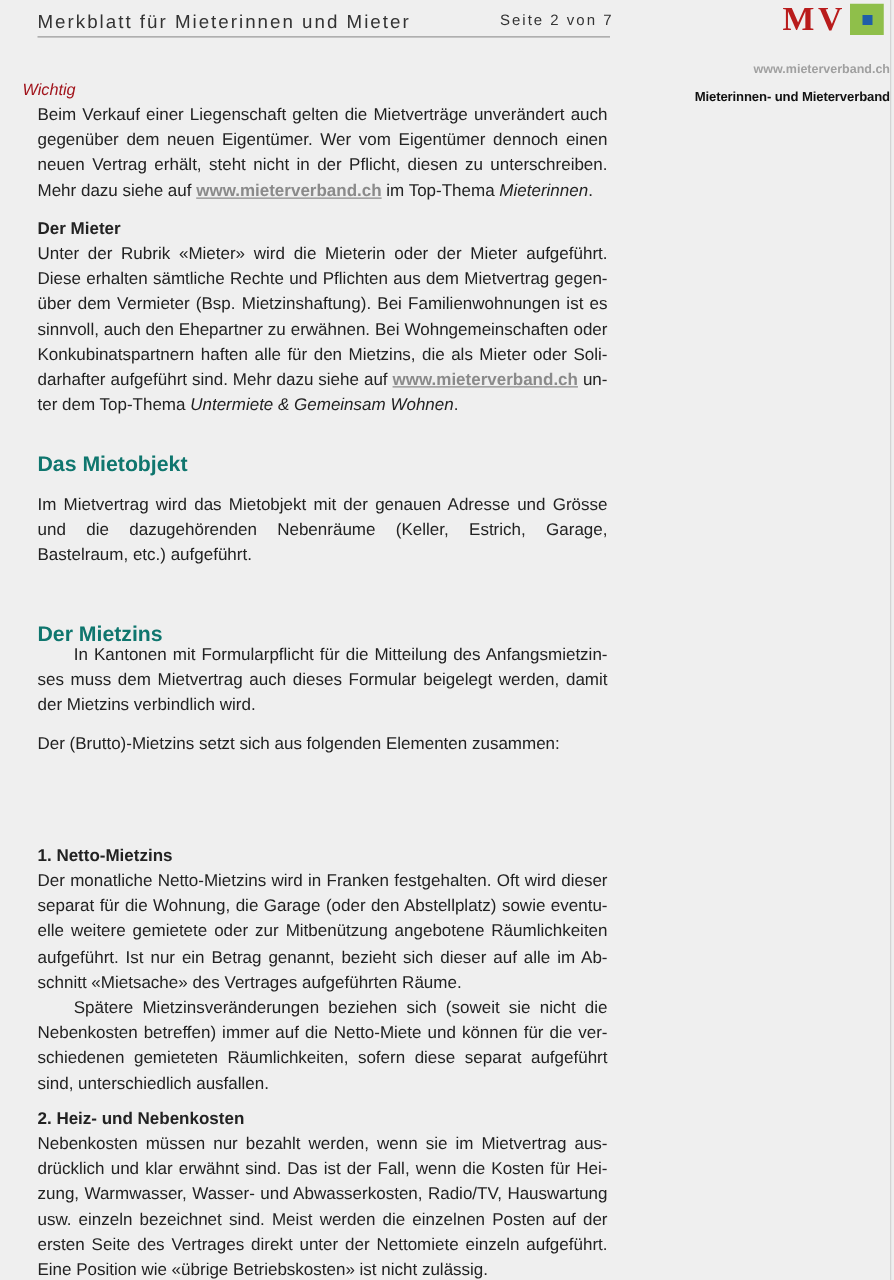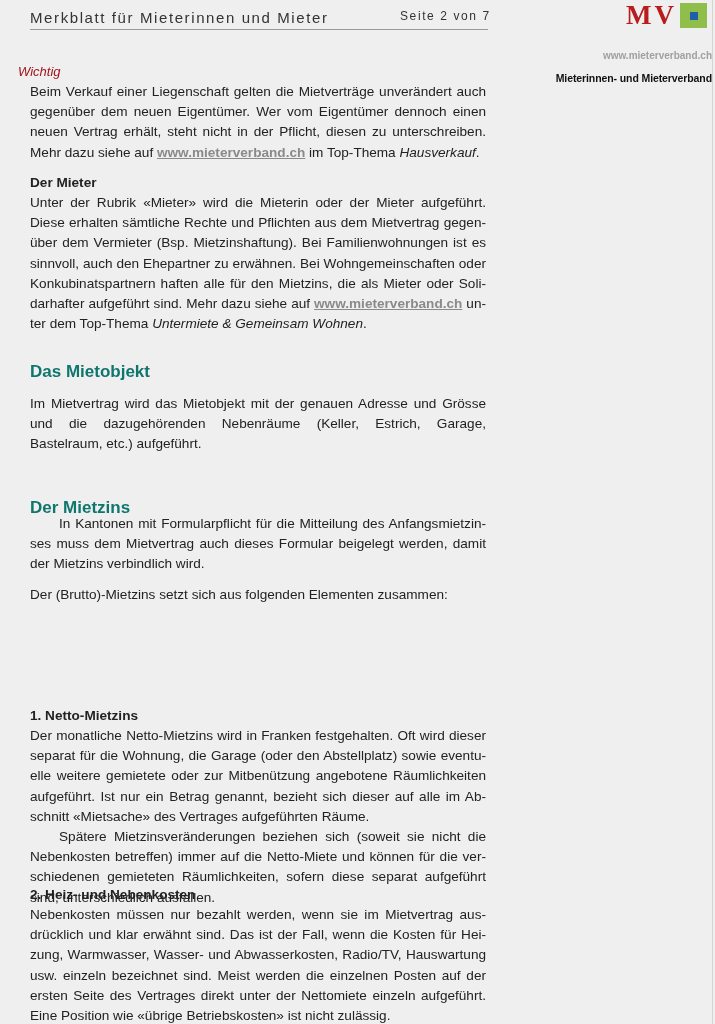--- a/index.html
+++ b/index.html
@@ -74,40 +74,40 @@
   <span class="logo-square">
       <span class="dot"></span>
     </span>
 </div>
 <div class="org-name">Mieterinnen- und Mieterverband</div>
 <div class="org-url">www.mieterverband.ch</div>
 
 <div class="wichtig">Wichtig</div>
 
 <div class="col" style="top:82px;">
-  <p><span>Beim Verkauf einer Liegenschaft gelten die Mietverträge unverändert auch gegenüber dem neuen Eigentümer. Wer vom Eigentümer dennoch einen neuen Vertrag erhält, steht nicht in der Pflicht, diesen zu unterschreiben. Mehr dazu siehe auf </span><a class="link">www.mieterverband.ch</a><span> im Top-Thema </span><em>Hausverkauf</em><span>.</span></p>
+  <p><span>Beim Verkauf einer Liegenschaft gelten die Mietverträge unverändert auch gegenüber dem neuen Eigentümer. Wer vom Eigentümer dennoch einen neuen Vertrag erhält, steht nicht in der Pflicht, diesen zu unterschreiben. Mehr dazu siehe auf </span><a class="link">www.mieterverband.ch</a><span> im Top-Thema </span><em>Mieterinnen</em><span>.</span></p>
 </div>
 
 <div class="col" style="top:173px;">
   <div class="subhead">Der Mieter</div>
   <p><span>Unter der Rubrik «Mieter» wird die Mieterin oder der Mieter aufgeführt. Diese erhalten sämtliche Rechte und Pflichten aus dem Mietvertrag gegen­über dem Vermieter (Bsp. Mietzinshaftung). Bei Familienwohnungen ist es sinnvoll, auch den Ehepartner zu erwähnen. Bei Wohngemeinschaften oder Konkubinatspartnern haften alle für den Mietzins, die als Mieter oder Soli­darhafter aufgeführt sind. Mehr dazu siehe auf </span><a class="link">www.mieterverband.ch</a><span> un­ter dem Top-Thema </span><em>Untermiete &amp; Gemeinsam Wohnen</em><span>.</span></p>
 </div>
 
 <div class="h2" style="top:362px;">Das Mietobjekt</div>
 <div class="col" style="top:394px;">
   <p>Im Mietvertrag wird das Mietobjekt mit der genauen Adresse und Grösse und die dazugehörenden Nebenräume (Keller, Estrich, Garage, Bastelraum, etc.) aufgeführt.</p>
 </div>
 
 <div class="h2" style="top:498px;">Der Mietzins</div>
 <div class="col" style="top:514px;">
   <p class="indent">In Kantonen mit Formularpflicht für die Mitteilung des Anfangsmietzin­ses muss dem Mietvertrag auch dieses Formular beigelegt werden, damit der Mietzins verbindlich wird.</p>
   <p style="margin-top:10px;">Der (Brutto)-Mietzins setzt sich aus folgenden Elementen zusammen:</p>
 </div>
 
-<div class="col" style="top:706px;">
+<div class="col" style="top:675px;">
   <div class="subhead">1. Netto-Mietzins</div>
   <p>Der monatliche Netto-Mietzins wird in Franken festgehalten. Oft wird dieser separat für die Wohnung, die Garage (oder den Abstellplatz) sowie eventu­elle weitere gemietete oder zur Mitbenützung angebotene Räumlichkeiten aufgeführt. Ist nur ein Betrag genannt, bezieht sich dieser auf alle im Ab­schnitt «Mietsache» des Vertrages aufgeführten Räume.</p>
   <p class="indent">Spätere Mietzinsveränderungen beziehen sich (soweit sie nicht die Nebenkosten betreffen) immer auf die Netto-Miete und können für die ver­schiedenen gemieteten Räumlichkeiten, sofern diese separat aufgeführt sind, unterschiedlich ausfallen.</p>
 </div>
 
 <div class="col" style="top:885px;">
   <div class="subhead">2. Heiz- und Nebenkosten</div>
   <p>Nebenkosten müssen nur bezahlt werden, wenn sie im Mietvertrag aus­drücklich und klar erwähnt sind. Das ist der Fall, wenn die Kosten für Hei­zung, Warmwasser, Wasser- und Abwasserkosten, Radio/TV, Hauswartung usw. einzeln bezeichnet sind. Meist werden die einzelnen Posten auf der ersten Seite des Vertrages direkt unter der Nettomiete einzeln aufgeführt. Eine Position wie «übrige Betriebskosten» ist nicht zulässig.</p>
 </div>
 

